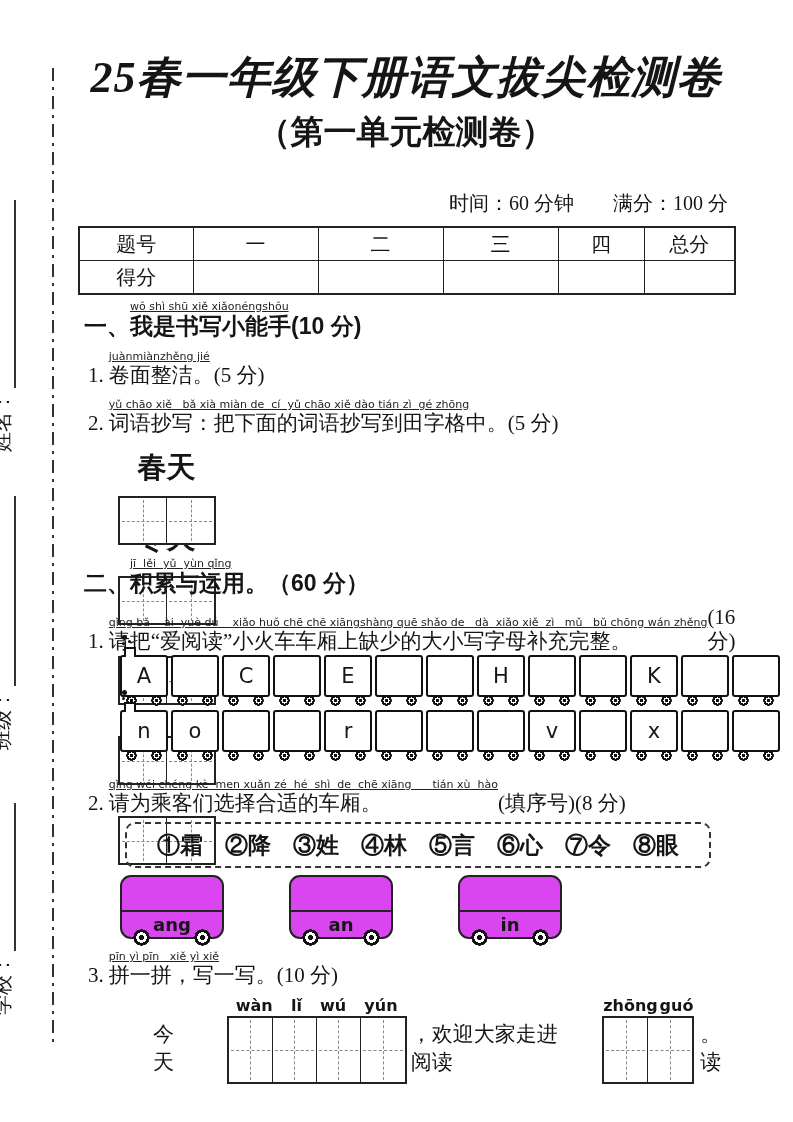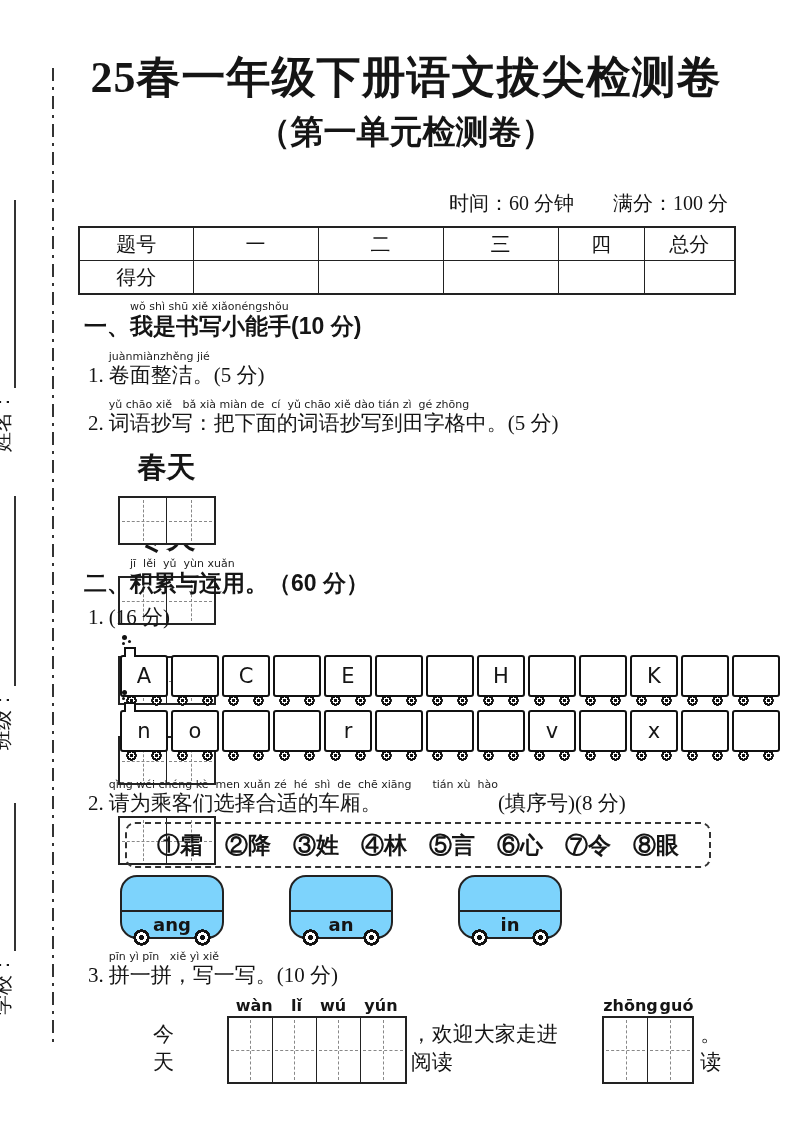--- a/index.html
+++ b/index.html
@@ -17,21 +17,21 @@
   .meta{width:100%;text-align:right;font-size:20px;padding-right:6px;box-sizing:border-box;}
   .meta span{margin-left:34px;}
 
   
   table.score{border-collapse:collapse;table-layout:fixed;width:656px;}
   table.score td{border:1.6px solid #222;height:32px;text-align:center;font-size:20px;padding:0;}
   table.score{border:2.2px solid #222;}
 
   
   .pline{font-family:"DejaVu Sans",sans-serif;font-size:11px;line-height:13px;color:#222;
-         white-space:pre;display:block;}
+         white-space:pre;display:block;text-decoration:underline;}
   .hrow{display:flex;align-items:flex-end;}
   .hcol{display:flex;flex-direction:column;}
   .htxt{font-family:"Liberation Sans","DejaVu Sans",sans-serif;font-weight:700;font-size:23px;line-height:26px;}
   .hpre{font-family:"Liberation Sans","DejaVu Sans",sans-serif;font-weight:700;font-size:23px;line-height:26px;}
   .itxt{font-size:21px;line-height:24px;}
   .ipre{font-size:21px;line-height:24px;margin-right:5px;}
 
   
   .cells{display:flex;border:2.2px solid #222;background:#fff;box-sizing:border-box;}
   .tcell{width:47px;height:45px;position:relative;border-right:1.8px solid #222;box-sizing:border-box;}
@@ -54,21 +54,21 @@
   .chimney::after{content:"";position:absolute;top:-7px;left:-4px;width:3px;height:3px;border-radius:50%;background:#111;
                   box-shadow:6px -2px 0 #111,1px -6px 0 1px #111;}
 
   
   .pbox{border:2px dashed #333;border-radius:10px;display:flex;align-items:center;
         justify-content:space-between;padding:0 30px;box-sizing:border-box;
         font-size:23px;font-weight:600;}
 
   
   .busrow{display:flex;gap:65px;margin-left:42px;}
-  .bus{width:100px;height:60px;border:2.5px solid #222;border-radius:17px;position:relative;background:#7dd3fc;}
+  .bus{width:100px;height:60px;border:2.5px solid #222;border-radius:11px;position:relative;background:#d946ef;}
   .bus::before{content:"";position:absolute;left:-1px;right:-1px;top:33px;border-top:2.4px solid #222;}
   .buslabel{position:absolute;left:0;right:0;bottom:2px;text-align:center;
             font-family:"DejaVu Sans",sans-serif;font-size:18px;font-weight:600;}
   .bwheel{position:absolute;bottom:-9px;width:17px;height:17px;border-radius:50%;
           background:radial-gradient(circle,#111 0 2.8px,#fff 2.8px 5.2px,#111 5.2px 8.2px,transparent 8.2px);}
   .bwheel.l{left:11px;} .bwheel.r{right:11px;}
 
   
   .q3line{display:flex;align-items:flex-end;margin-left:75px;}
   .pgrid{display:flex;flex-direction:column;padding-left:32px;}
@@ -96,21 +96,21 @@
   <span>班级：</span>
   <span class="blank" style="width:190px;"></span>
 </div>
 <div class="sideblock" style="top:981px;width:250px;">
   <span>学校：</span>
   <span class="blank" style="width:148px;"></span>
 </div>
 
 <div class="content">
 
-  <div class="abs title" style="top:48px;">25春一年级下册语文拔尖检测卷</div>
+  <div class="abs title" style="top:48px;font-style:italic;">25春一年级下册语文拔尖检测卷</div>
   <div class="abs subtitle" style="top:110px;">（第一单元检测卷）</div>
   <div class="abs meta" style="top:190px;">
     <span>时间：60 分钟</span>
     <span>满分：100 分</span>
   </div>
 
   <table class="score abs" style="top:226px;left:0;">
     <colgroup>
         <col style="width:114px">
         <col style="width:125px">
@@ -192,28 +192,32 @@
       </div>
     <div class="cells">
         <div class="tcell"></div>
         <div class="tcell"></div>
       </div>
   </div>
 
   <div class="abs hrow" style="top:557px;left:6px;">
     <span class="hpre">二、</span>
     <span class="hcol">
-      <span class="pline">jī  lěi  yǔ  yùn xuǎn</span>
+      <span class="pline">jī  lěi  yǔ  yùn qǐng</span>
       <span class="htxt">积累与运用。</span>
     </span>
     <span class="htxt">（60 分）</span>
   </div>
 
   <div class="abs hrow" style="top:605px;left:10px;">
     <span class="ipre">1.</span>
+    <span class="hcol">
+      <span class="pline">qǐng bǎ    ài  yuè dú    xiǎo huǒ chē chē xiāngshàng quē shǎo de   dà  xiǎo xiě  zì   mǔ   bǔ chōng wán zhěng</span>
+      <span class="itxt">请把“爱阅读”小火车车厢上缺少的大小写字母补充完整。</span>
+    </span>
     <span class="itxt">(16 分)</span>
   </div>
 
   <div class="abs train" style="top:655px;">
     <div class="car">
         <span class="chimney"></span>
         <span>A</span>
         <span class="wheel l"></span>
         <span class="wheel r"></span>
       </div>

